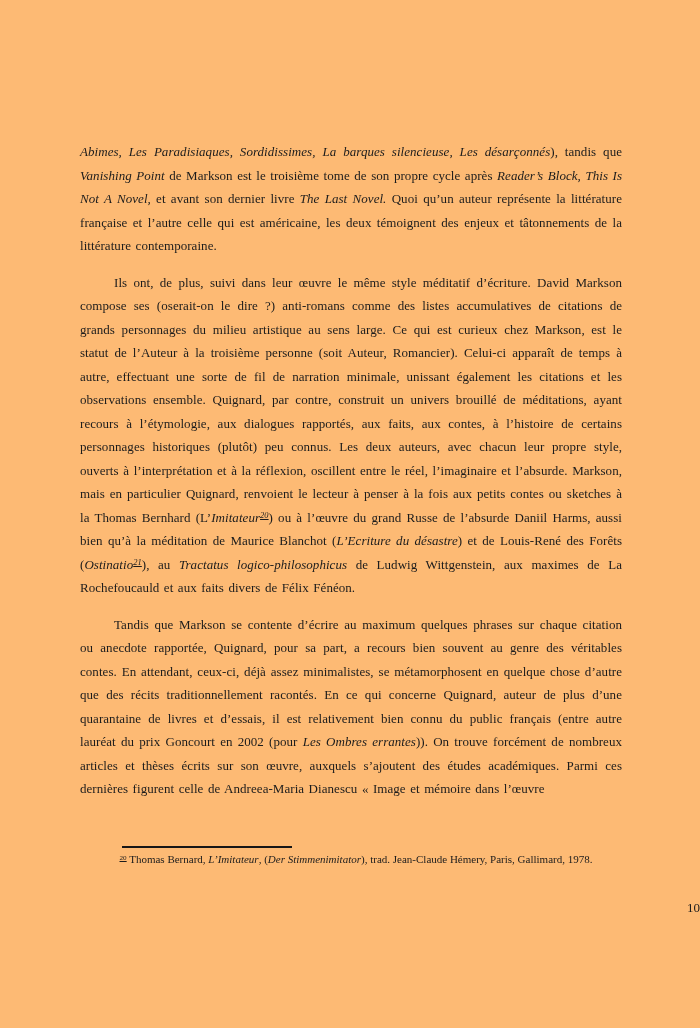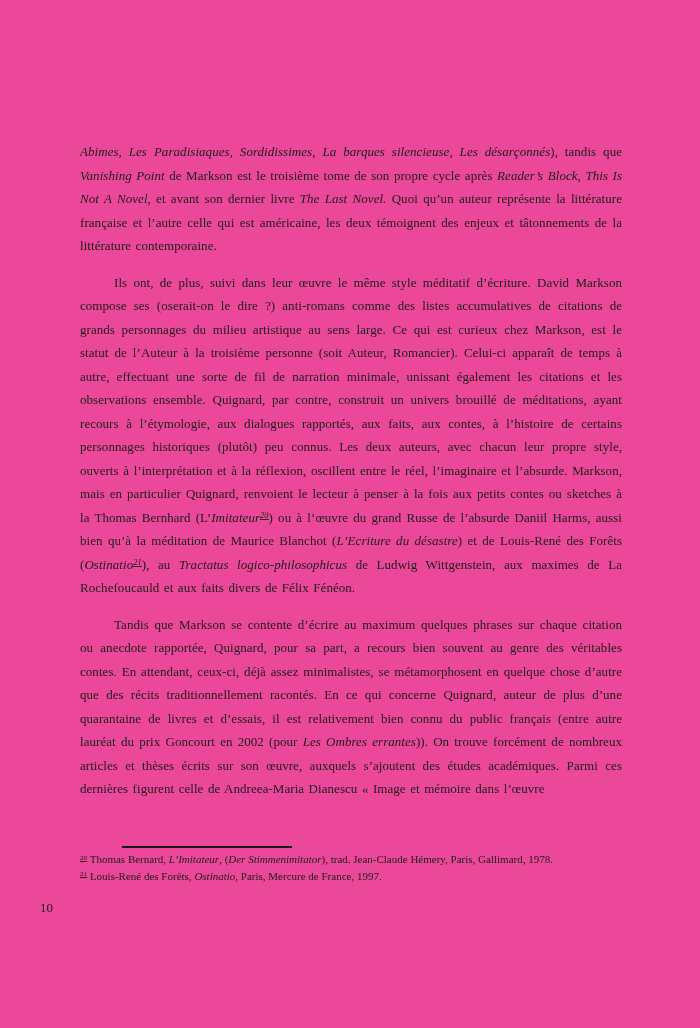--- a/index.html
+++ b/index.html
@@ -39,39 +39,38 @@
     position:absolute;
     left:122px;top:846px;
     width:170px;height:2px;
     background:#161616;
   }
   .footnotes{
     position:absolute;
     left:80px;top:851px;width:552px;
     font-size:11px;
     line-height:16.5px;
-    text-align:left;
+    text-align:center;
   }
   .footnote{margin:0;}
   .page-number{
     position:absolute;
     left:40px;top:899px;width:660px;
-    text-align:left;
+    text-align:right;
     font-size:13px;
     line-height:18px;
   }
 </style>
 </head>
 <body>
 
-<div class="page" style="color: rgb(28, 28, 28); background: #ec4899;">
+<div class="page" style="color: rgb(28, 28, 28); background: #fdba74;">
   <div class="content" id="paragraphs">
       <p class="para"><i>Abimes, Les Paradisiaques, Sordidissimes, La barques silencieuse, Les désarçonnés</i><span>), tandis que </span><i>Vanishing Point</i><span> de Markson est le troisième tome de son propre cycle après </span><i>Reader’s Block, This Is Not A Novel,</i><span> et avant son dernier livre </span><i>The Last Novel.</i><span> Quoi qu’un auteur représente la littérature française et l’autre celle qui est américaine, les deux témoignent des enjeux et tâtonnements de la littérature contemporaine.</span></p>
       <p class="para indent"><span>Ils ont, de plus, suivi dans leur œuvre le même style méditatif d’écriture. David Markson compose ses (oserait-on le dire ?) anti-romans comme des listes accumulatives de citations de grands personnages du milieu artistique au sens large. Ce qui est curieux chez Markson, est le statut de l’Auteur à la troisième personne (soit Auteur, Romancier). Celui-ci apparaît de temps à autre, effectuant une sorte de fil de narration minimale, unissant également les citations et les observations ensemble. Quignard, par contre, construit un univers brouillé de méditations, ayant recours à l’étymologie, aux dialogues rapportés, aux faits, aux contes, à l’histoire de certains personnages historiques (plutôt) peu connus. Les deux auteurs, avec chacun leur propre style, ouverts à l’interprétation et à la réflexion, oscillent entre le réel, l’imaginaire et l’absurde. Markson, mais en particulier Quignard, renvoient le lecteur à penser à la fois aux petits contes ou sketches à la Thomas Bernhard (L’</span><i>Imitateur</i><sup class="it">20</sup><span>) ou à l’œuvre du grand Russe de l’absurde Daniil Harms, aussi bien qu’à la méditation de Maurice Blanchot (</span><i>L’Ecriture du désastre</i><span>) et de Louis-René des Forêts (</span><i>Ostinatio</i><sup class="it">21</sup><span>), au </span><i>Tractatus logico-philosophicus</i><span> de Ludwig Wittgenstein, aux maximes de La Rochefoucauld et aux faits divers de Félix Fénéon.</span></p>
       <p class="para indent"><span>Tandis que Markson se contente d’écrire au maximum quelques phrases sur chaque citation ou anecdote rapportée, Quignard, pour sa part, a recours bien souvent au genre des véritables contes. En attendant, ceux-ci, déjà assez minimalistes, se métamorphosent en quelque chose d’autre que des récits traditionnellement racontés. En ce qui concerne Quignard, auteur de plus d’une quarantaine de livres et d’essais, il est relativement bien connu du public français (entre autre lauréat du prix Goncourt en 2002 (pour </span><i>Les Ombres errantes</i><span>)). On trouve forcément de nombreux articles et thèses écrits sur son œuvre, auxquels s’ajoutent des études académiques. Parmi ces dernières figurent celle de Andreea-Maria Dianescu « Image et mémoire dans l’œuvre</span></p>
     </div>
   <div class="footnote-sep"></div>
   <div class="footnotes" id="footnotes">
       <div class="footnote"><sup>20</sup><span> Thomas Bernard, </span><i>L’Imitateur</i><span>, (</span><i>Der Stimmenimitator</i><span>), trad. Jean-Claude Hémery, Paris, Gallimard, 1978.</span></div>
-      <div class="footnote"><sup>21</sup><span> Louis-René des Forêts, </span><i>Ostinatio</i><span>, Paris, Mercure de France, 1997.</span></div>
     </div>
   <div class="page-number">10</div>
 </div>
 
 </body></html>

